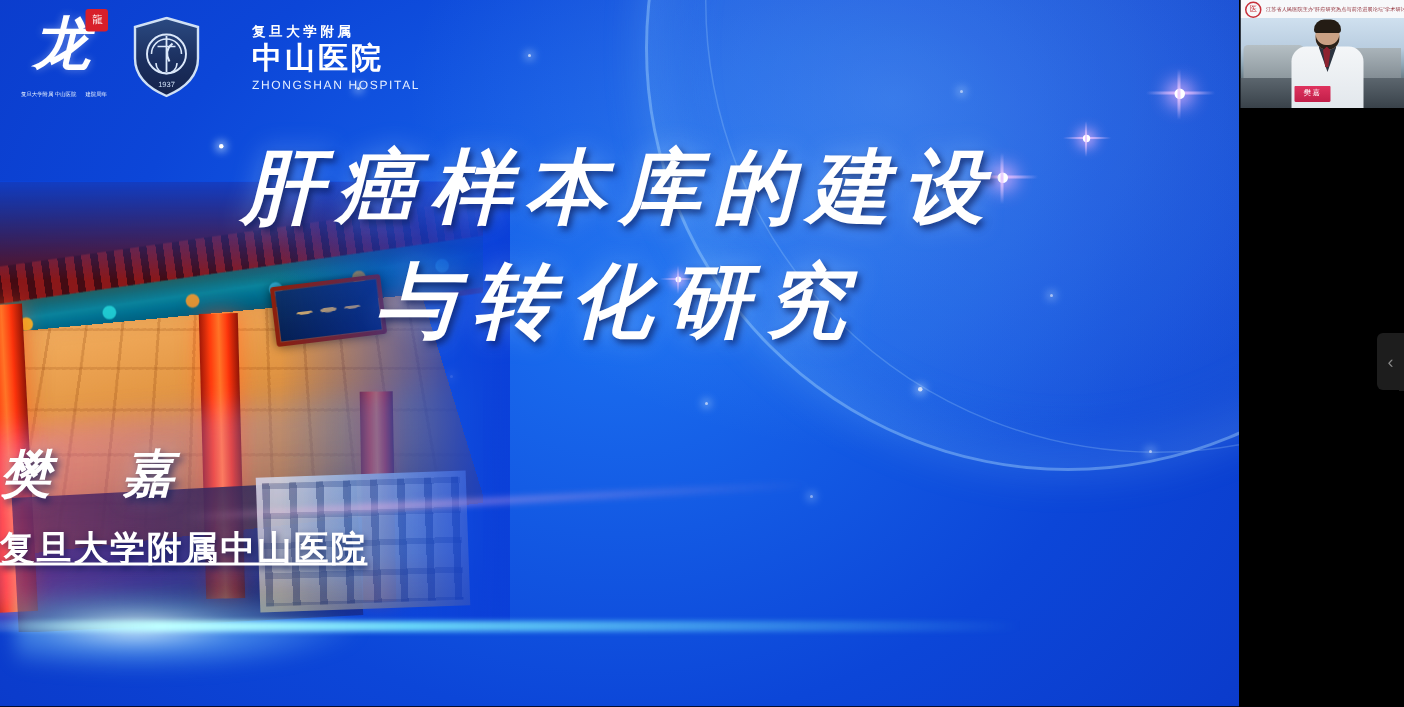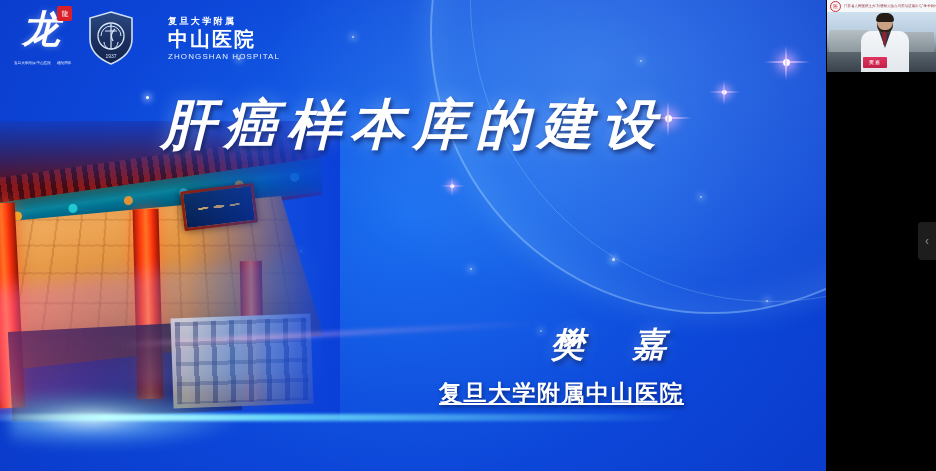--- a/index.html
+++ b/index.html
@@ -340,23 +340,22 @@
     white-space: nowrap;
   }
   .title-line.l2 { letter-spacing: 11px; }
 
   
   .speaker-block {
     position: absolute;
     left: 0;
     top: 294px;
     width: 684px;
-    text-align: right;
-    pointer-events: none;
-    margin-top: 28px;
+    text-align: left;
+    pointer-events: none;
   }
   .speaker-name {
     color: #ffffff;
     font-family: "DejaVu Serif", "Liberation Serif", serif;
     font-weight: 700;
     font-style: italic;
     font-size: 34px;
     line-height: 44px;
     letter-spacing: 18px;
     text-shadow: 2px 3px 5px rgba(5,20,80,0.7), 0 0 14px rgba(170,215,255,0.35);
@@ -575,20 +574,21 @@
 
       <div class="hosp-text">
         <div class="t1">复旦大学附属</div>
         <div class="t2">中山医院</div>
         <div class="t3">ZHONGSHAN HOSPITAL</div>
       </div>
     </div>
 
     <div class="title-block">
       <div class="title-line l1">肝癌样本库的建设</div>
+      <div class="title-line l2">与转化研究</div>
     </div>
 
     <div class="speaker-block">
       <div class="speaker-name">樊 嘉</div>
       <div class="speaker-org">复旦大学附属中山医院</div>
     </div>
 
   </div>
 
   <div class="video-panel">

